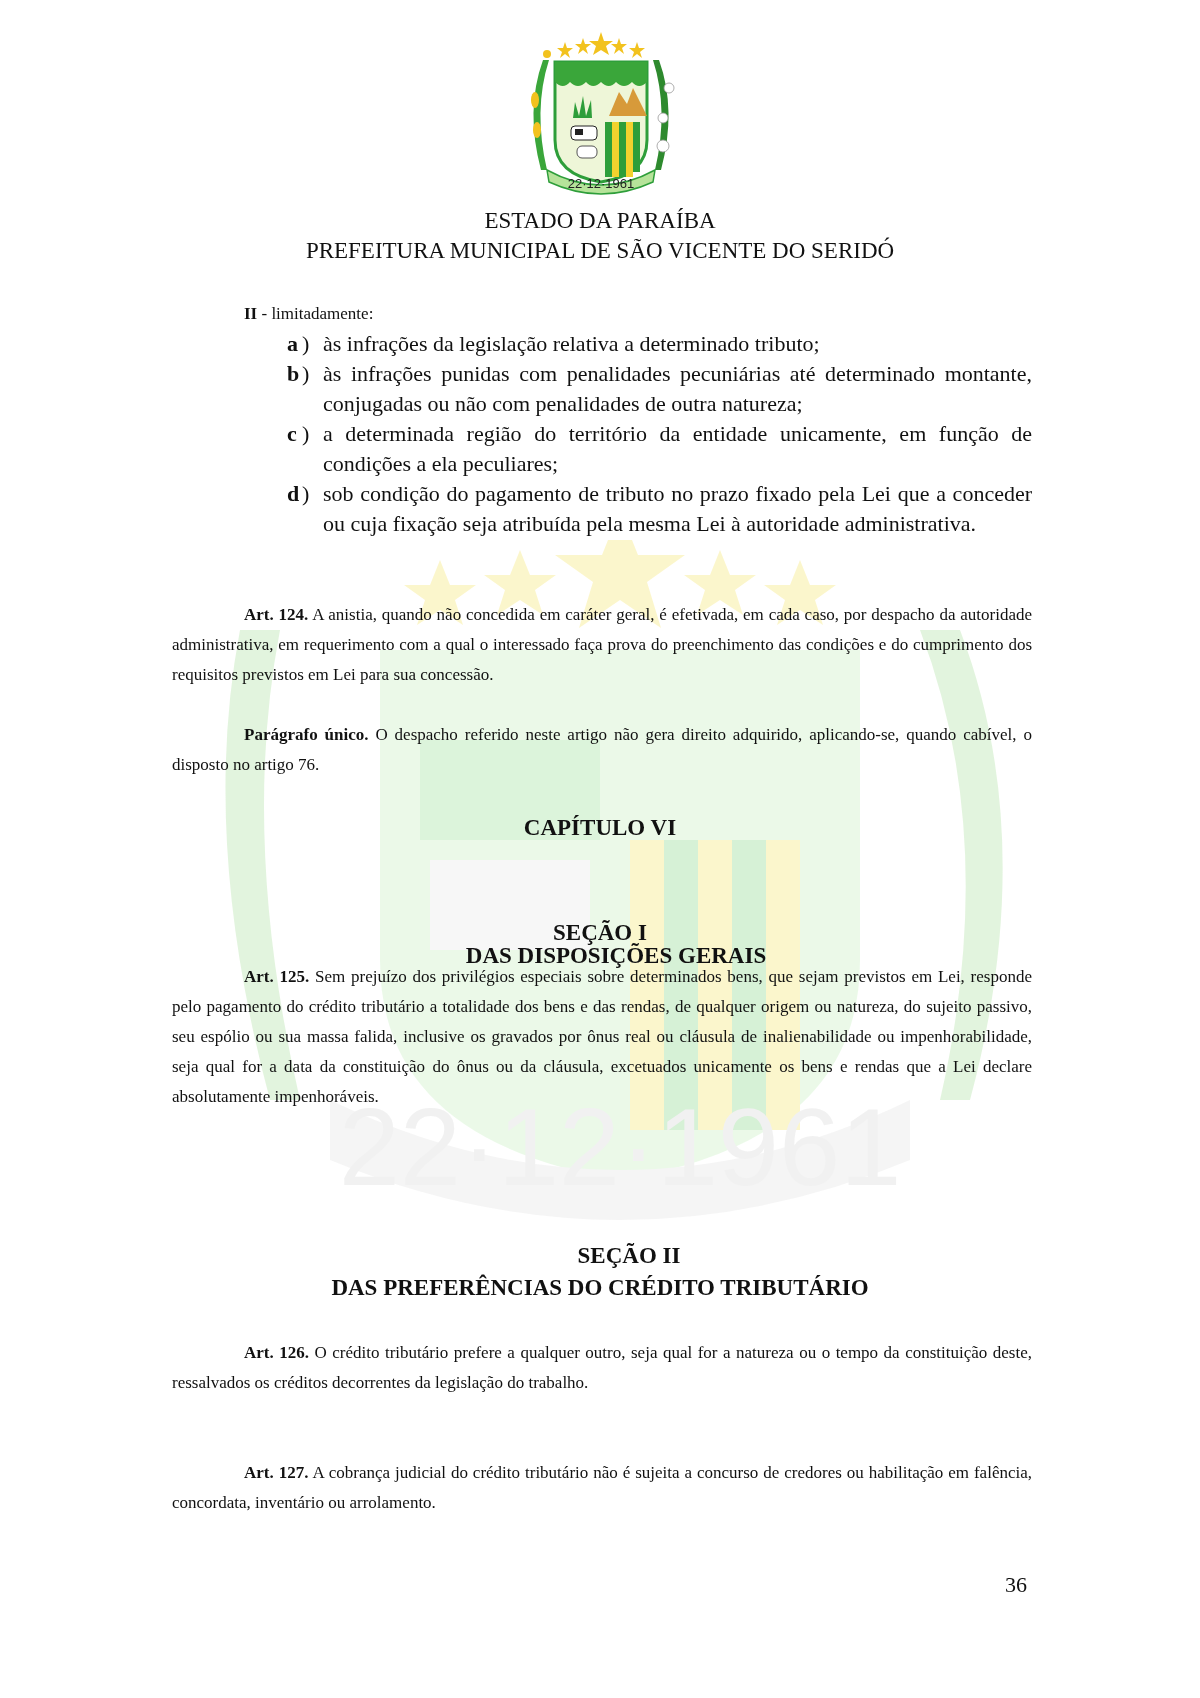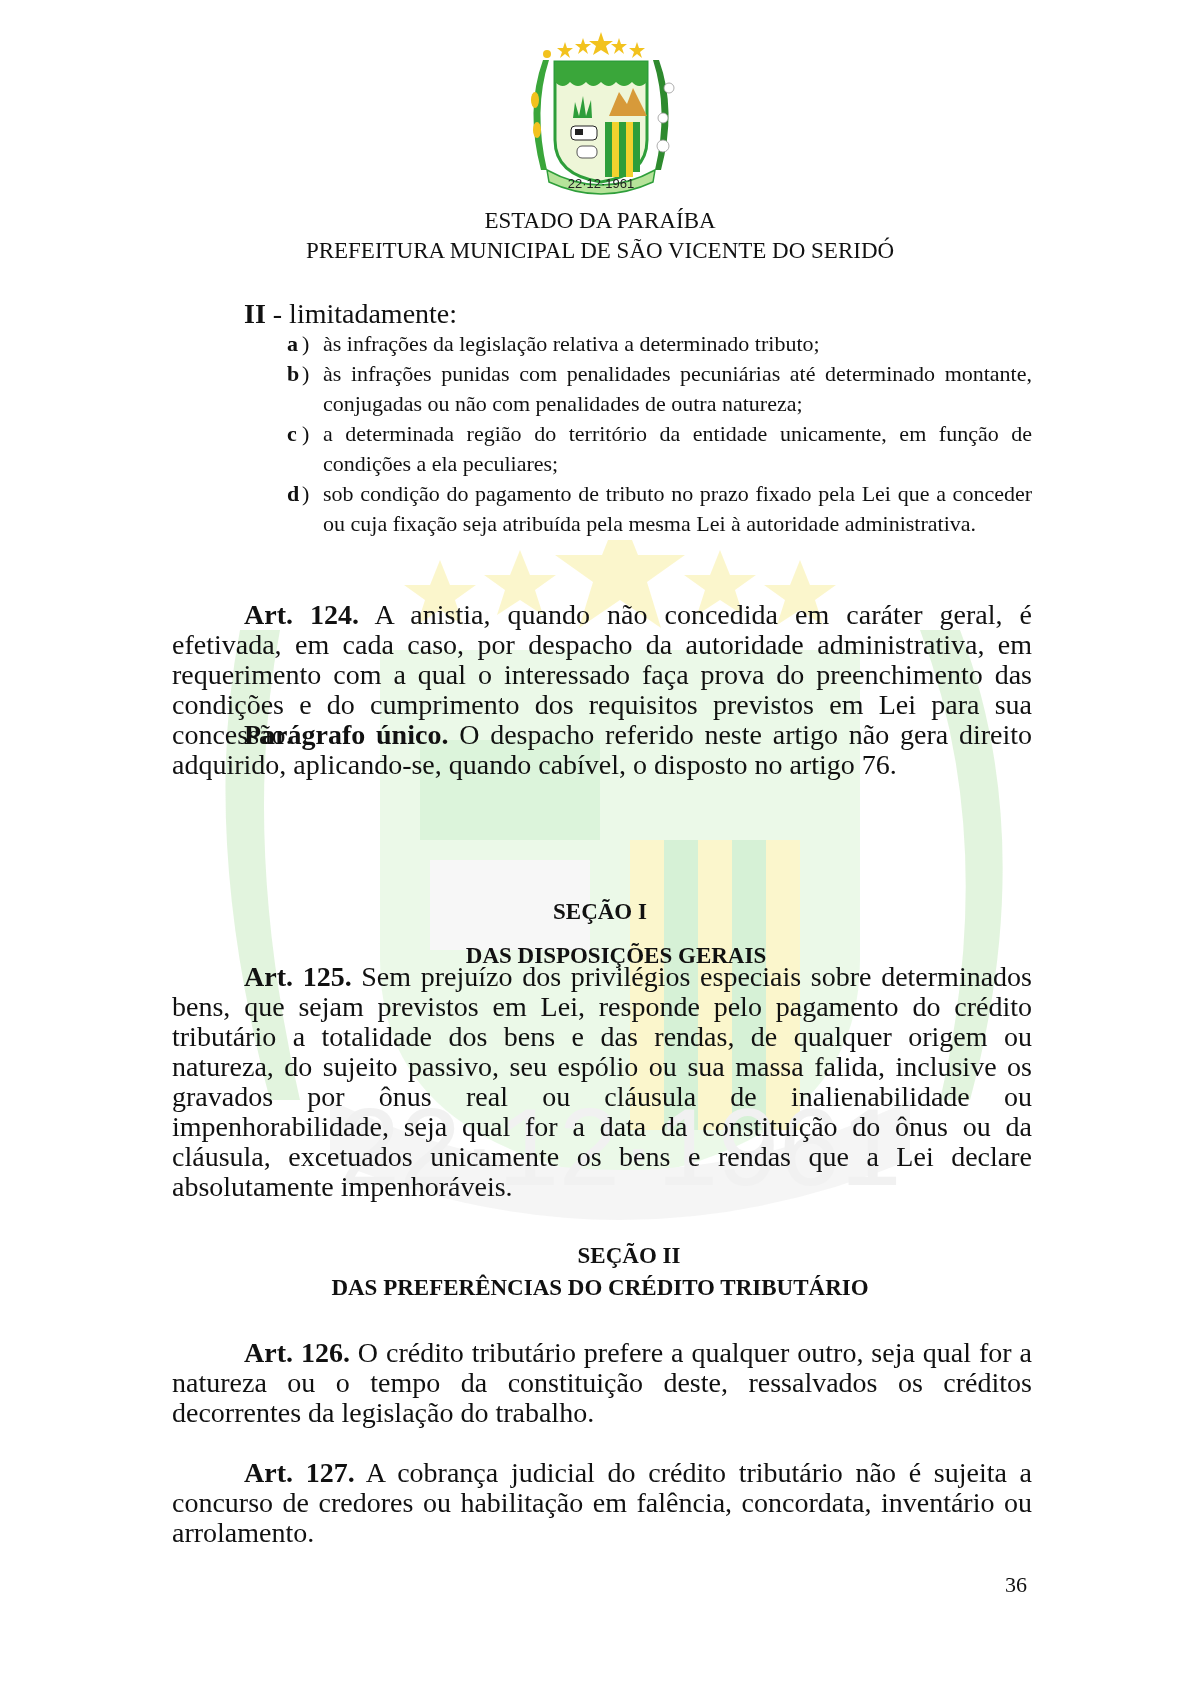--- a/index.html
+++ b/index.html
@@ -2,21 +2,21 @@
 <html><head>
 <meta charset="utf-8">
 <style>
   html, body { margin: 0; padding: 0; background: #ffffff; }
   body { width: 1200px; height: 1698px; position: relative; overflow: hidden;
          font-family: "Liberation Serif", "DejaVu Serif", serif; color: #111; }
   .page { position: absolute; left: 0; top: 0; width: 1200px; height: 1698px; }
   .crest { position: absolute; left: 513px; top: 30px; width: 176px; height: 172px; }
   .watermark { position: absolute; left: 180px; top: 540px; width: 880px; height: 720px; opacity: 0.28; }
   .hdr { position: absolute; left: 0; width: 1200px; text-align: center; font-weight: normal; font-size: 23px; }
-  .txt { position: absolute; font-size: 28px; line-height: 30px; }
+  .txt { position: absolute; font-size: 17px; line-height: 30px; }
   .just { text-align: justify; text-align-last: left; }
   .center { position: absolute; left: 0; width: 1200px; text-align: center; font-weight: bold; font-size: 23px; line-height: 32px; }
   b { font-weight: bold; }
   .item { position: absolute; left: 287px; width: 745px; font-size: 22px; line-height: 30px; }
   .item .lbl { position: absolute; left: 0; top: 0; font-weight: bold; }
   .item .lbl-p { position: absolute; left: 15px; top: 0; }
   .item .body { margin-left: 36px; text-align: justify; text-align-last: left; }
   .pagenum { position: absolute; left: 1005px; top: 1572px; font-size: 22px; }
 </style>
 </head>
@@ -116,22 +116,23 @@
     <div class="body">sob condição do pagamento de tributo no prazo fixado pela Lei que a conceder ou cuja fixação seja atribuída pela mesma Lei à autoridade administrativa.</div>
   </div>
 
   <div class="txt just" style="left:172px; width:860px; top:600px; text-indent:72px;">
     <b>Art. 124.</b><span> A anistia, quando não concedida em caráter geral, é efetivada, em cada caso, por despacho da autoridade administrativa, em requerimento com a qual o interessado faça prova do preenchimento das condições e do cumprimento dos requisitos previstos em Lei para sua concessão.</span>
   </div>
   <div class="txt just" style="left:172px; width:860px; top:720px; text-indent:72px;">
     <b>Parágrafo único.</b><span> O despacho referido neste artigo não gera direito adquirido, aplicando-se, quando cabível, o disposto no artigo 76.</span>
   </div>
 
+  <div class="center" style="top:812px;">CAPÍTULO VI</div>
 
-  <div class="center" style="top:896px;">SEÇÃO I</div>
+  <div class="center" style="top:917px;">SEÇÃO I</div>
   <div class="center" style="top:940px;padding-left:16px;">DAS DISPOSIÇÕES GERAIS</div>
 
   <div class="txt just" style="left:172px; width:860px; top:962px; text-indent:72px;">
     <b>Art. 125.</b><span> Sem prejuízo dos privilégios especiais sobre determinados bens, que sejam previstos em Lei, responde pelo pagamento do crédito tributário a totalidade dos bens e das rendas, de qualquer origem ou natureza, do sujeito passivo, seu espólio ou sua massa falida, inclusive os gravados por ônus real ou cláusula de inalienabilidade ou impenhorabilidade, seja qual for a data da constituição do ônus ou da cláusula, excetuados unicamente os bens e rendas que a Lei declare absolutamente impenhoráveis.</span>
   </div>
 
   <div class="center" style="top:1240px;padding-left:29px;">SEÇÃO II</div>
   <div class="center" style="top:1272px;">DAS PREFERÊNCIAS DO CRÉDITO TRIBUTÁRIO</div>
 
   <div class="txt just" style="left:172px; width:860px; top:1338px; text-indent:72px;">

